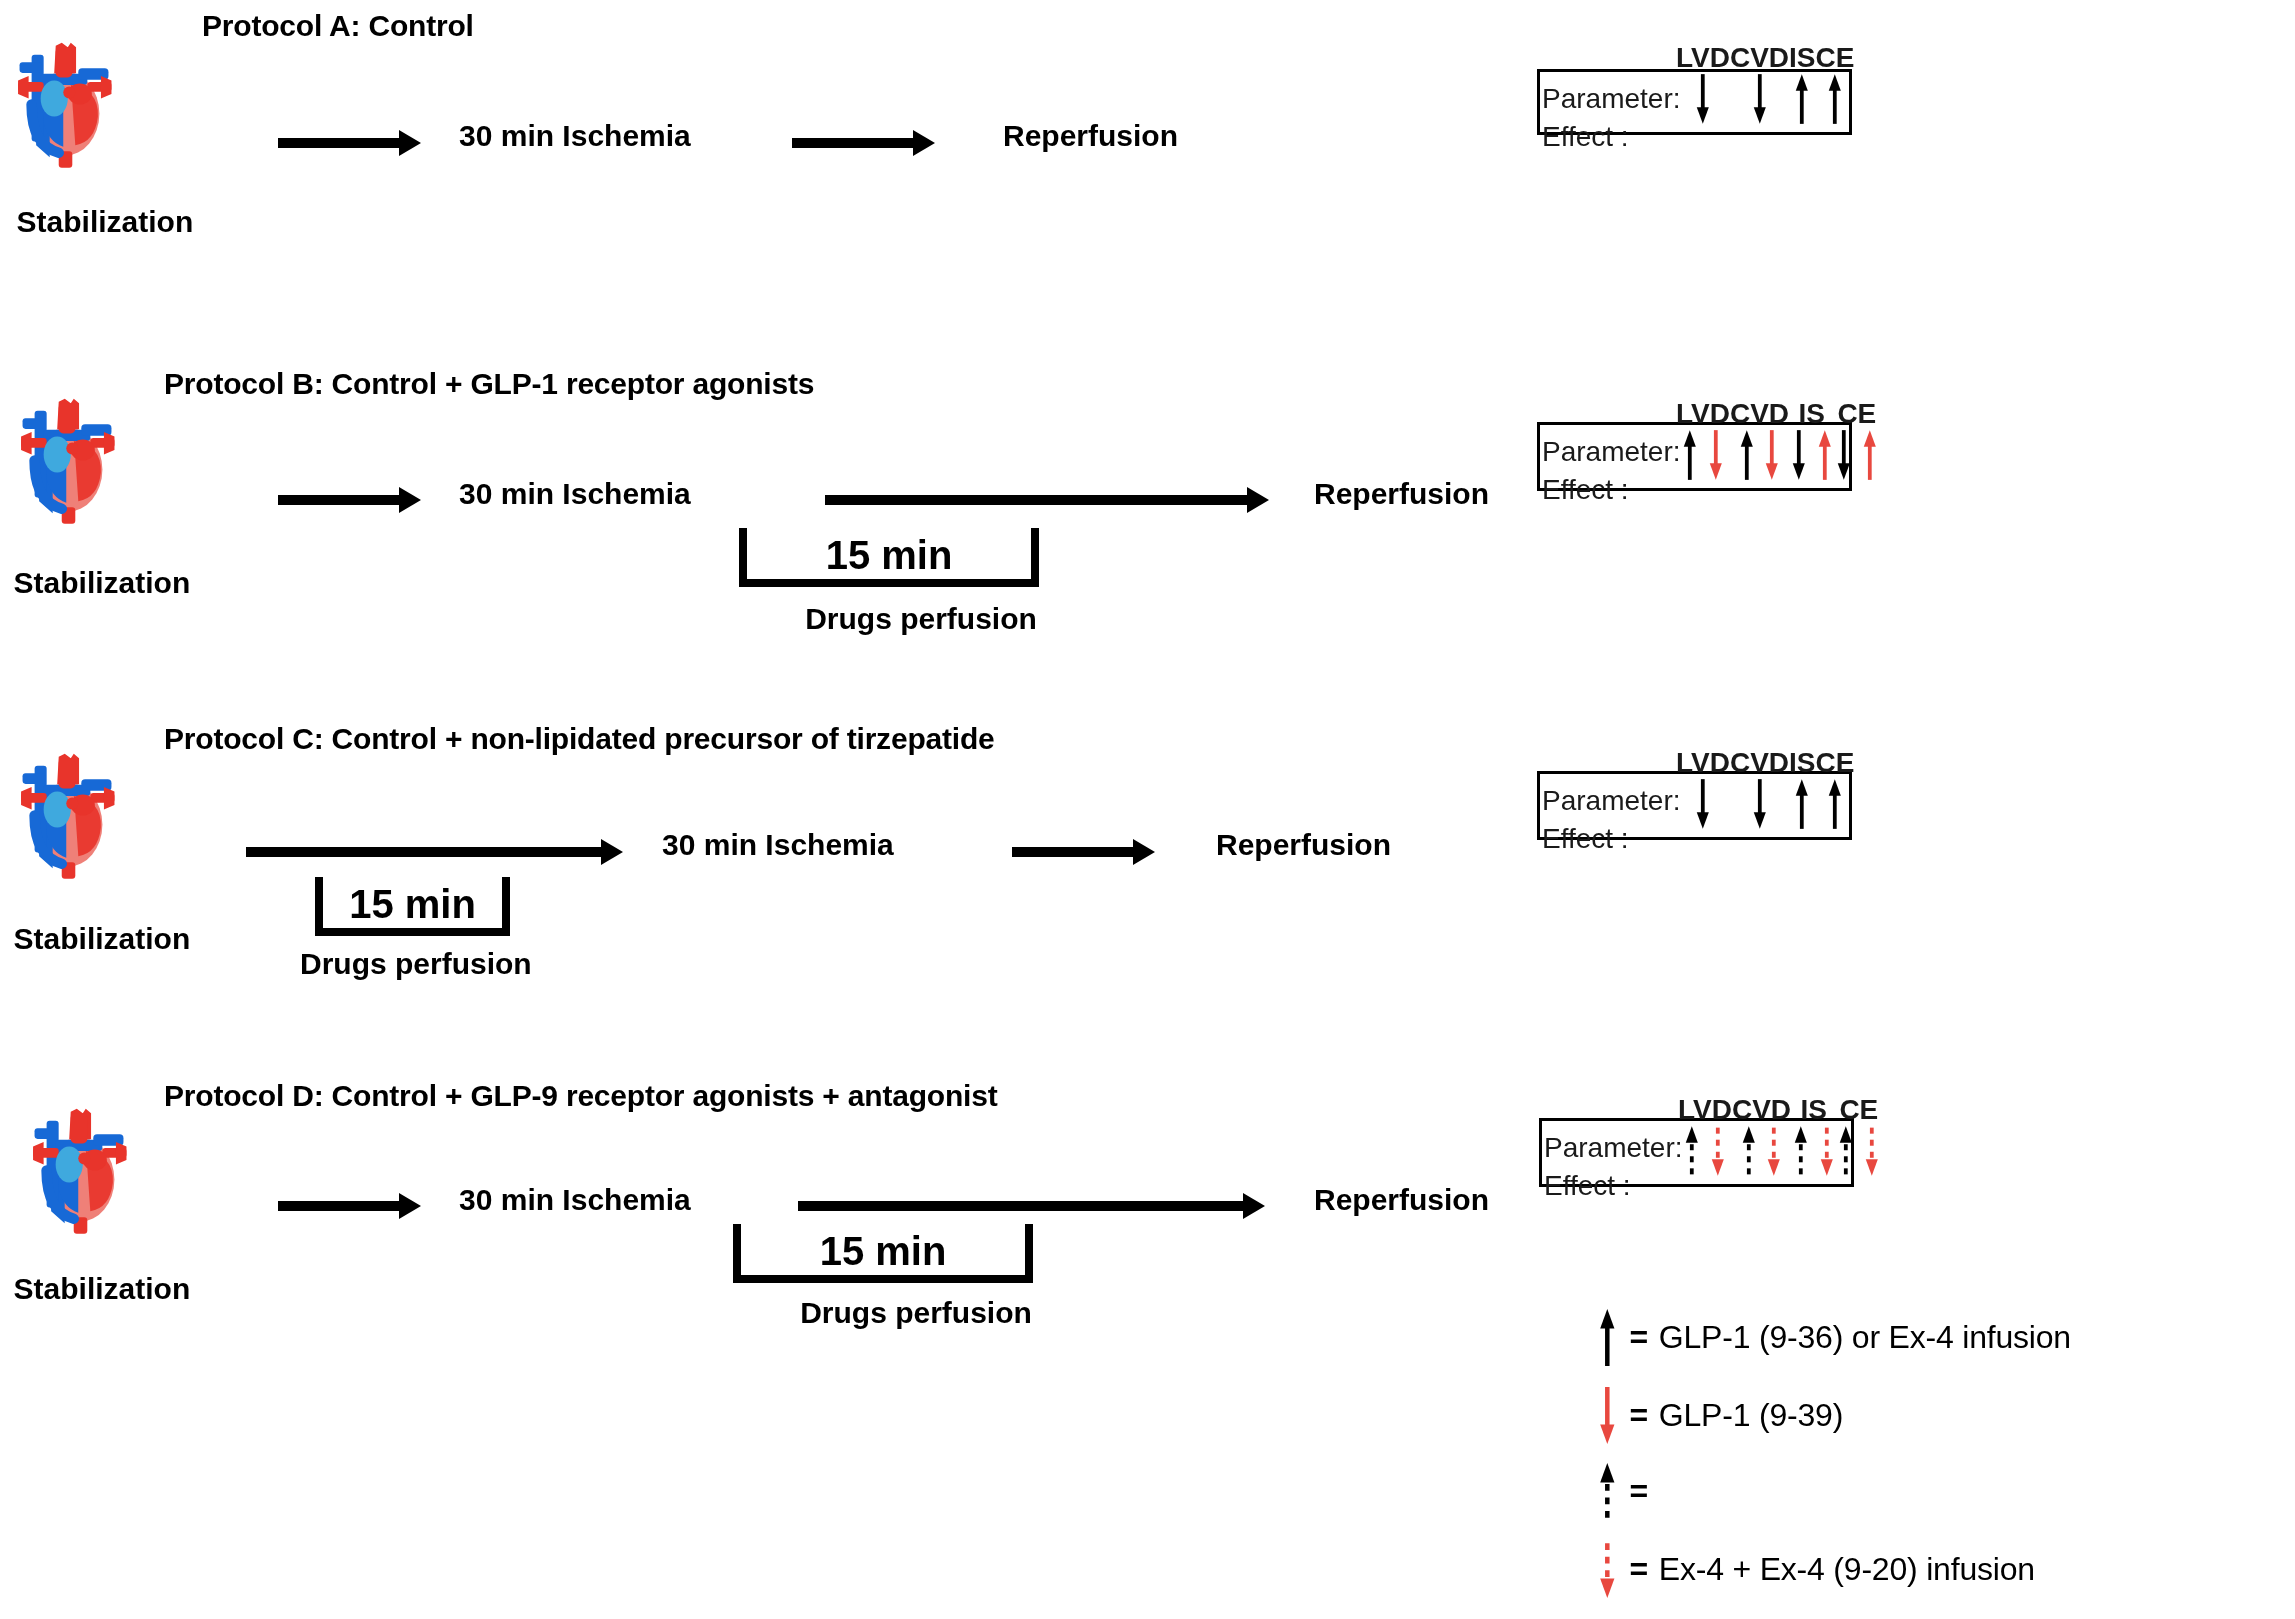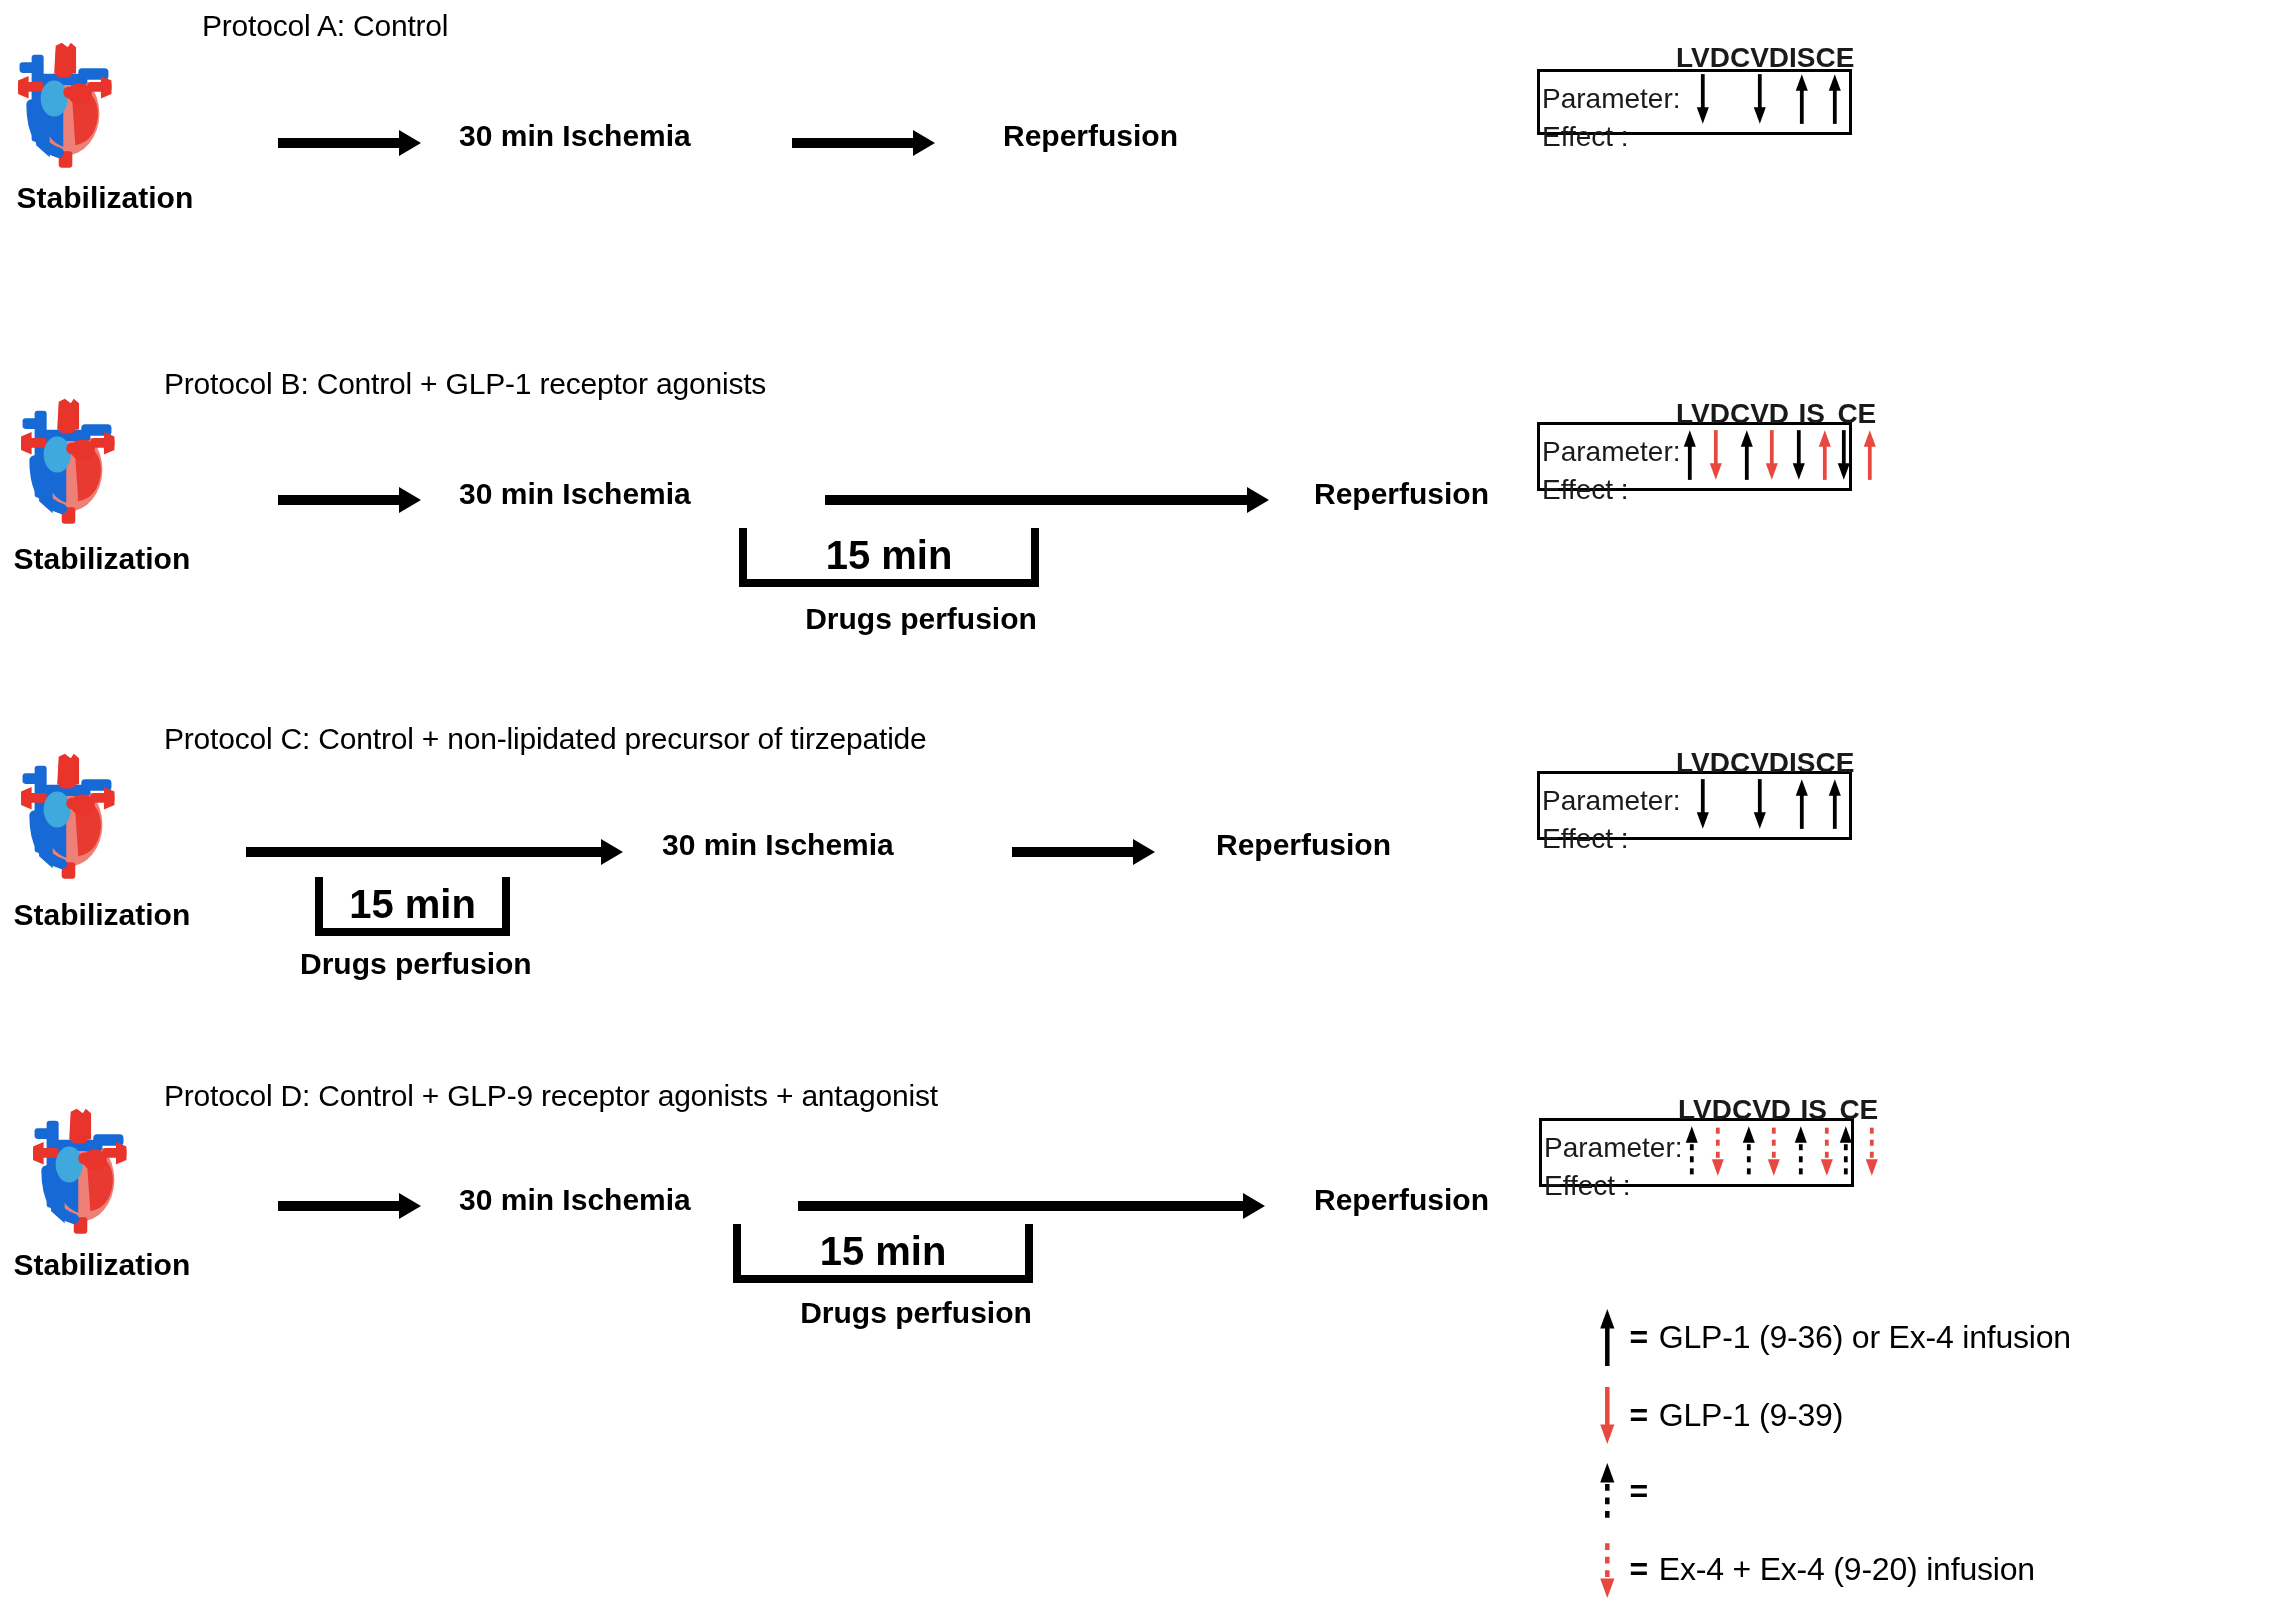--- a/index.html
+++ b/index.html
@@ -14,40 +14,41 @@
     font-family: "Liberation Sans", sans-serif;
     color: #000000;
     overflow: hidden;
   }
 
   
   .protocol-row { position: absolute; left: 0; width: 2295px; }
 
   .protocol-title {
     position: absolute;
-    font-weight: normal;
+    font-weight: bold;
     font-size: 30px;
     letter-spacing: -0.2px;
     white-space: nowrap;
     color: #000;
   }
 
   .stage-label {
     position: absolute;
     font-weight: bold;
     font-size: 30px;
     white-space: nowrap;
     color: #000;
   }
 
   .stab-label {
     position: absolute;
     font-weight: bold;
     font-size: 30px;
     white-space: nowrap;
+    margin-top: 24px;
   }
 
   
   .heart-icon { position: absolute; }
 
   
   .flow-arrow { position: absolute; height: 26px; }
   .flow-arrow .shaft {
     position: absolute;
     left: 0;

